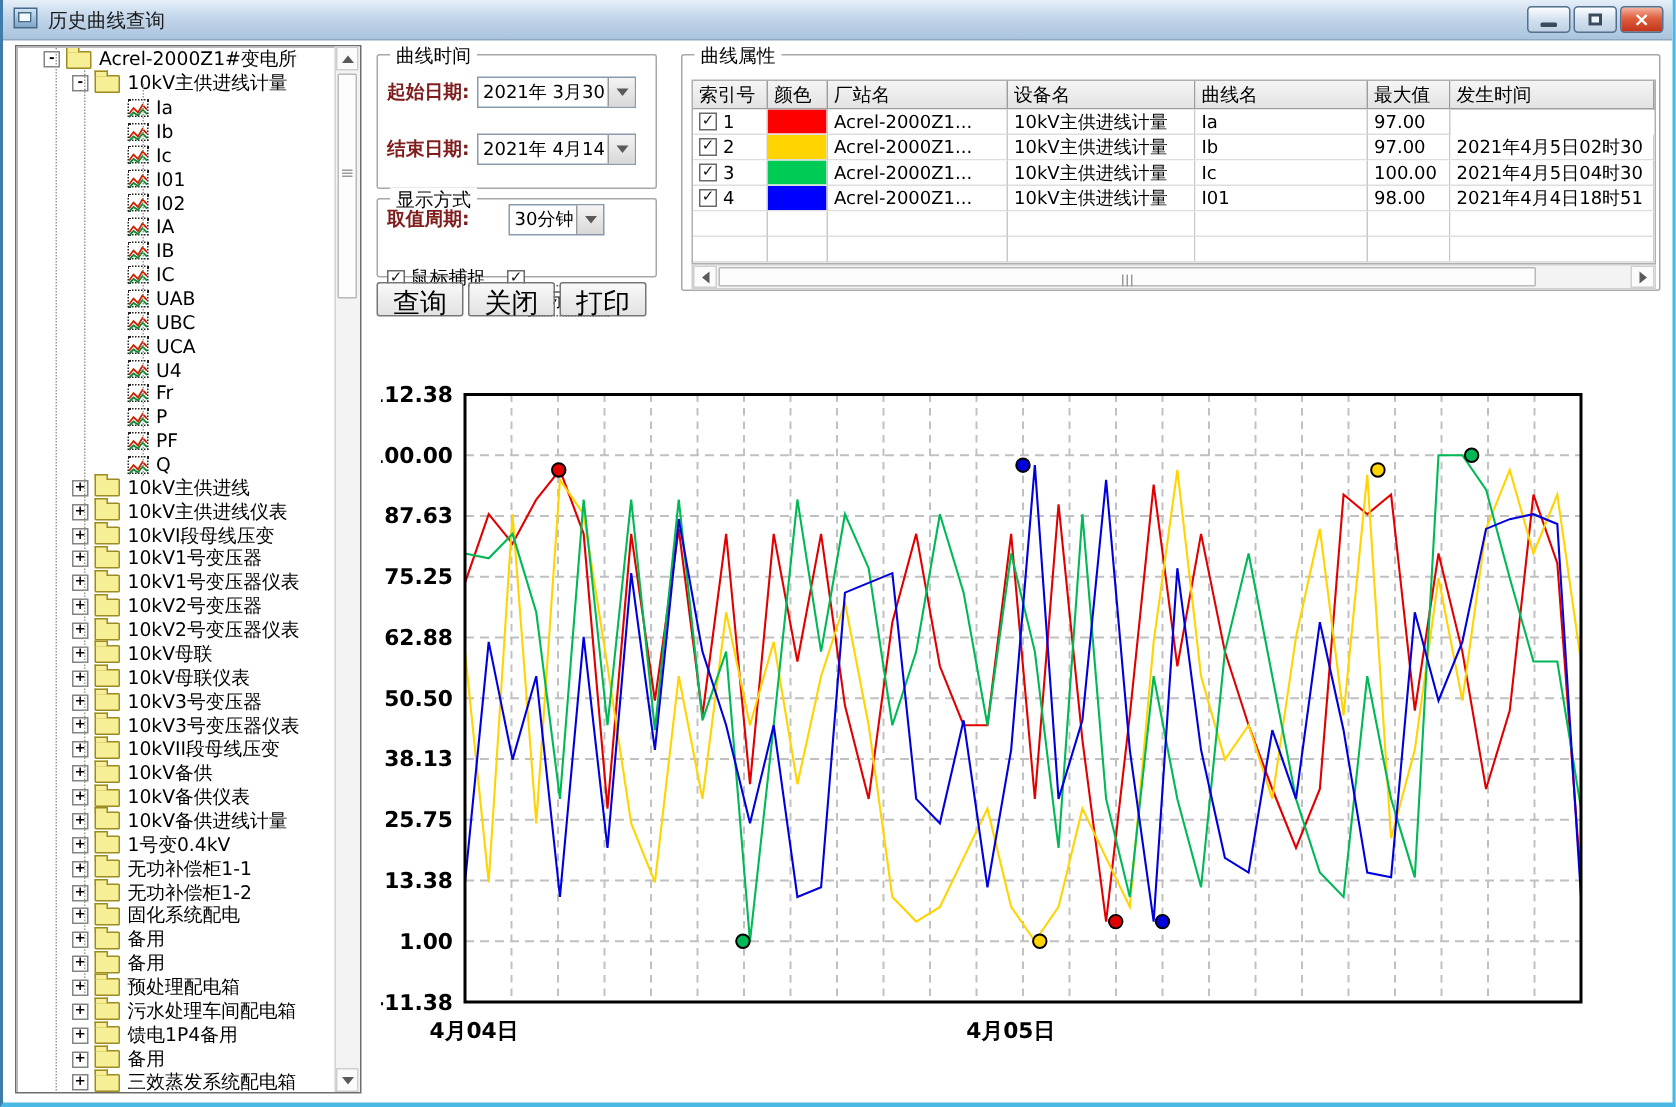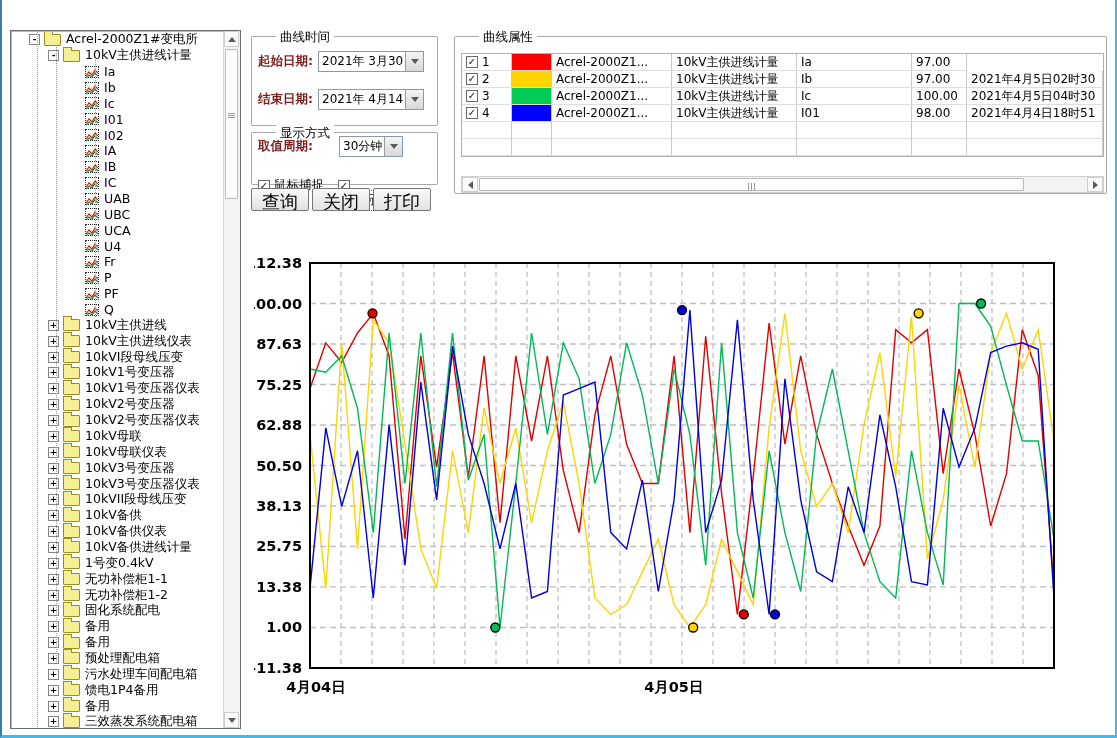--- a/index.html
+++ b/index.html
@@ -39,21 +39,21 @@
   .sb-thumb{position:absolute;background:#fdfdfd;border:1px solid #b9b9b9;box-sizing:border-box;border-radius:1px;}
   .grip{display:block;width:7px;height:1px;background:#9a9a9a;margin:1px auto;}
   .grip-v{display:inline-block;width:1px;height:8px;background:#9a9a9a;margin:0 1px;}
   .tri{width:0;height:0;border-left:4px solid transparent;border-right:4px solid transparent;}
   .tri.up{border-bottom:5px solid #5a5a5a;}
   .tri.down{border-top:5px solid #5a5a5a;}
   .tri.left{border-top:4px solid transparent;border-bottom:4px solid transparent;border-right:5px solid #5a5a5a;border-left:none;}
   .tri.right{border-top:4px solid transparent;border-bottom:4px solid transparent;border-left:5px solid #5a5a5a;border-right:none;}
   
   .groupbox{position:absolute;border:1px solid #a8a8a8;border-radius:2px;box-sizing:border-box;background:#fff;}
-  .group-title{position:absolute;top:-8px;left:24px;background:#fff;padding:0 4px;font-size:12.5px;color:#000;}
+  .group-title{position:absolute;top:-8px;left:8px;background:#fff;padding:0 4px;font-size:12.5px;color:#000;}
   #grp-time{left:249px;top:36px;width:187px;height:90px;}
   #grp-display{left:249px;top:132px;width:187px;height:53px;}
   #grp-props{left:452px;top:36px;width:653px;height:158px;}
   .form-row{position:absolute;left:6px;display:flex;align-items:center;font-size:12.5px;}
   .lbl{color:#7f1d1d;font-weight:bold;}
   .combo{display:flex;height:21px;border:1px solid #8a9aac;background:#fff;box-sizing:border-box;align-items:center;}
   .combo-text{flex:1;padding:0 3px;font-size:12px;white-space:nowrap;overflow:hidden;}
   .combo-btn{width:17px;height:100%;background:linear-gradient(#f4f4f4,#d8d8d8);border-left:1px solid #9a9a9a;
              display:flex;align-items:center;justify-content:center;}
   .checkbox{width:12px;height:12px;border:1px solid #6a6a6a;background:#fff;box-sizing:border-box;font-size:10px;
@@ -73,20 +73,33 @@
   .swatch{width:100%;height:100%;}
   .hscroll{position:absolute;left:6px;top:139px;width:643px;height:17px;background:#f3f3f3;border:1px solid #cfcfcf;box-sizing:border-box;}
   
   #chart-host{position:absolute;left:252px;top:240px;width:860px;height:480px;background:#fff;}
 </style>
 </head>
 <body>
 
 <div id="window">
 
+  <div id="titlebar">
+    <span class="app-icon"></span>
+    <span class="title-text">历史曲线查询</span>
+    <span class="caption-buttons">
+      <span class="cap-btn">
+          <span class="glyph-min"></span>
+        </span>
+      <span class="cap-btn">
+          <span class="glyph-max"></span>
+        </span>
+      <span class="cap-btn close">×</span>
+    </span>
+  </div>
 
   <div id="tree-panel">
     <div id="tree">
         <div class="guide" style="left: 26px; top: 0px; height: 695px;"></div>
         <div class="guide" style="left: 45px; top: 8px; height: 622px;"></div>
         <div class="guide" style="left: 84px; top: 24px; height: 261px;"></div>
         <div class="tree-row" style="padding-left: 18px;">
           <span class="expander">-</span>
           <span class="folder-ico"></span>
           <span>Acrel-2000Z1#变电所</span>
@@ -401,20 +414,29 @@
 
   <div id="action-buttons">
     <button class="btn">查询</button>
     <button class="btn">关闭</button>
     <button class="btn">打印</button>
   </div>
 
   <div class="groupbox" id="grp-props">
     <span class="group-title">曲线属性</span>
     <div id="prop-table">
+        <div class="tr head">
+          <div class="td" style="width: 50px;">索引号</div>
+          <div class="td" style="width: 40px;">颜色</div>
+          <div class="td" style="width: 120px;">厂站名</div>
+          <div class="td" style="width: 125px;">设备名</div>
+          <div class="td" style="width: 115px;">曲线名</div>
+          <div class="td" style="width: 55px;">最大值</div>
+          <div class="td" style="width: 136px;">发生时间</div>
+        </div>
         <div class="tr">
           <div class="td" style="width: 50px;">
             <span class="checkbox">✓</span>
             <span>1</span>
           </div>
           <div class="td" style="width: 40px; padding: 0px;">
             <span class="swatch" style="background: rgb(255, 0, 0);"></span>
           </div>
           <div class="td" style="width: 120px;">Acrel-2000Z1...</div>
           <div class="td" style="width: 125px;">10kV主供进线计量</div>

